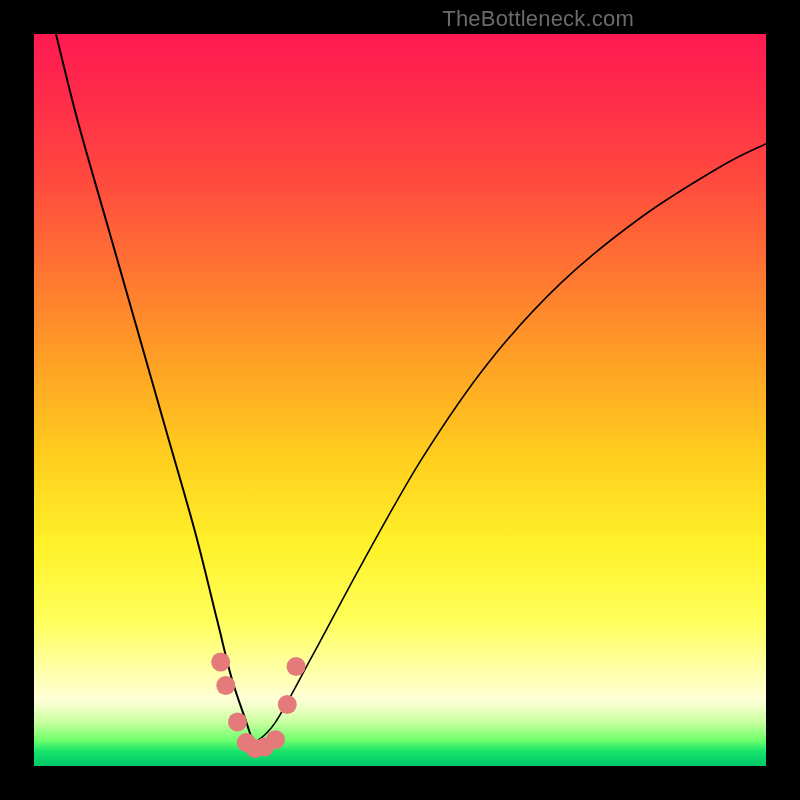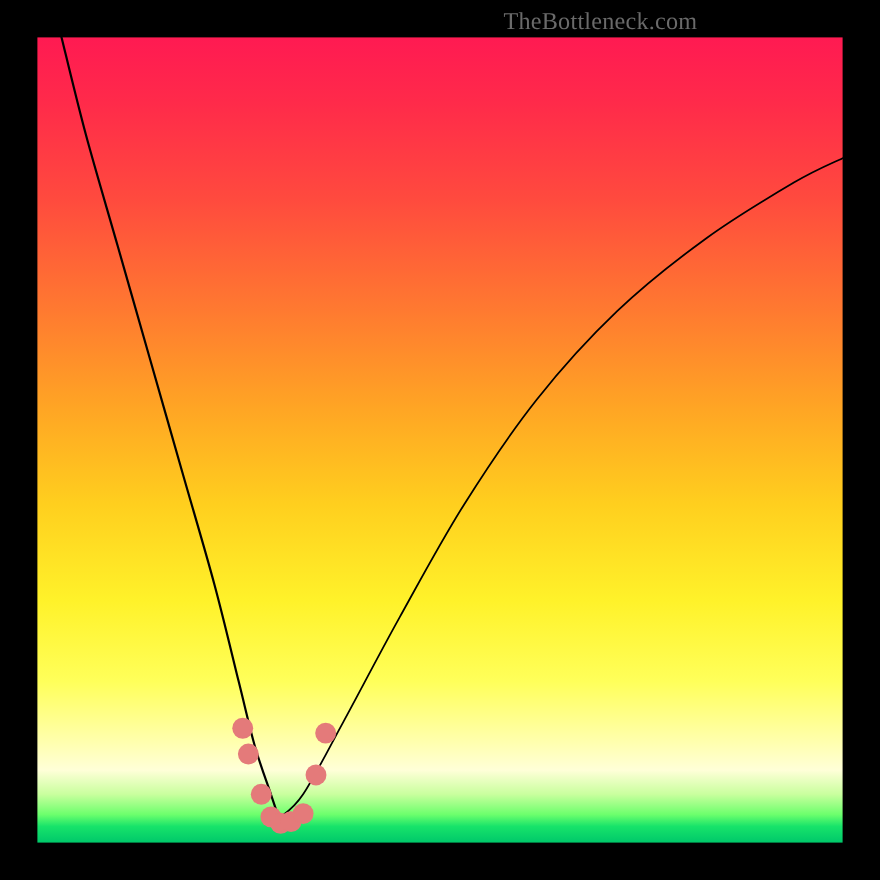--- a/index.html
+++ b/index.html
@@ -11,21 +11,20 @@
     font-family: Arial, Helvetica, sans-serif;
     overflow: hidden;
   }
   .frame {
     position: absolute;
     left: 0;
     top: 0;
     width: 644px;
     height: 800px;
     background: #000;
-    font-family: Liberation Serif, serif;
   }
   .plot-area {
     position: absolute;
     left: 34px;
     top: 34px;
     width: 732px;
     height: 732px;
     
     background: linear-gradient(
       to bottom,

